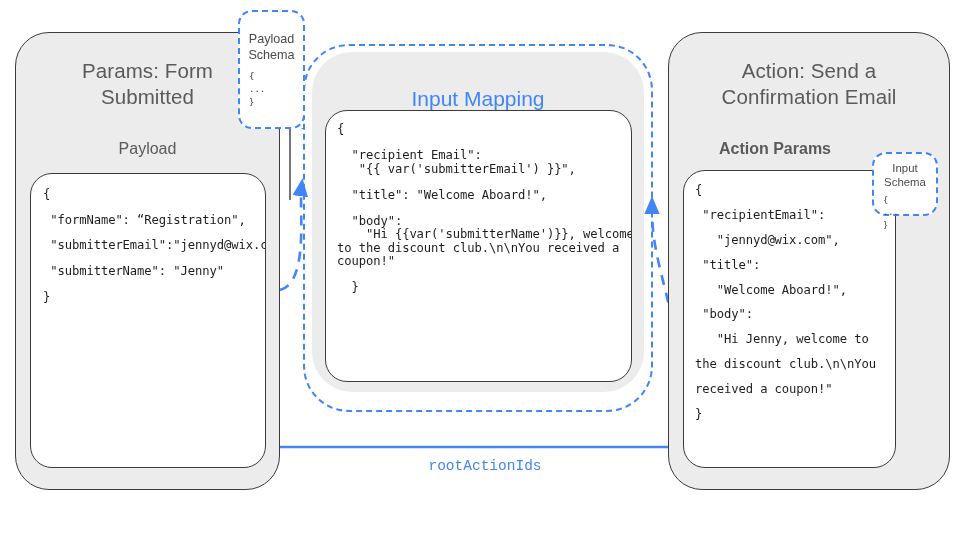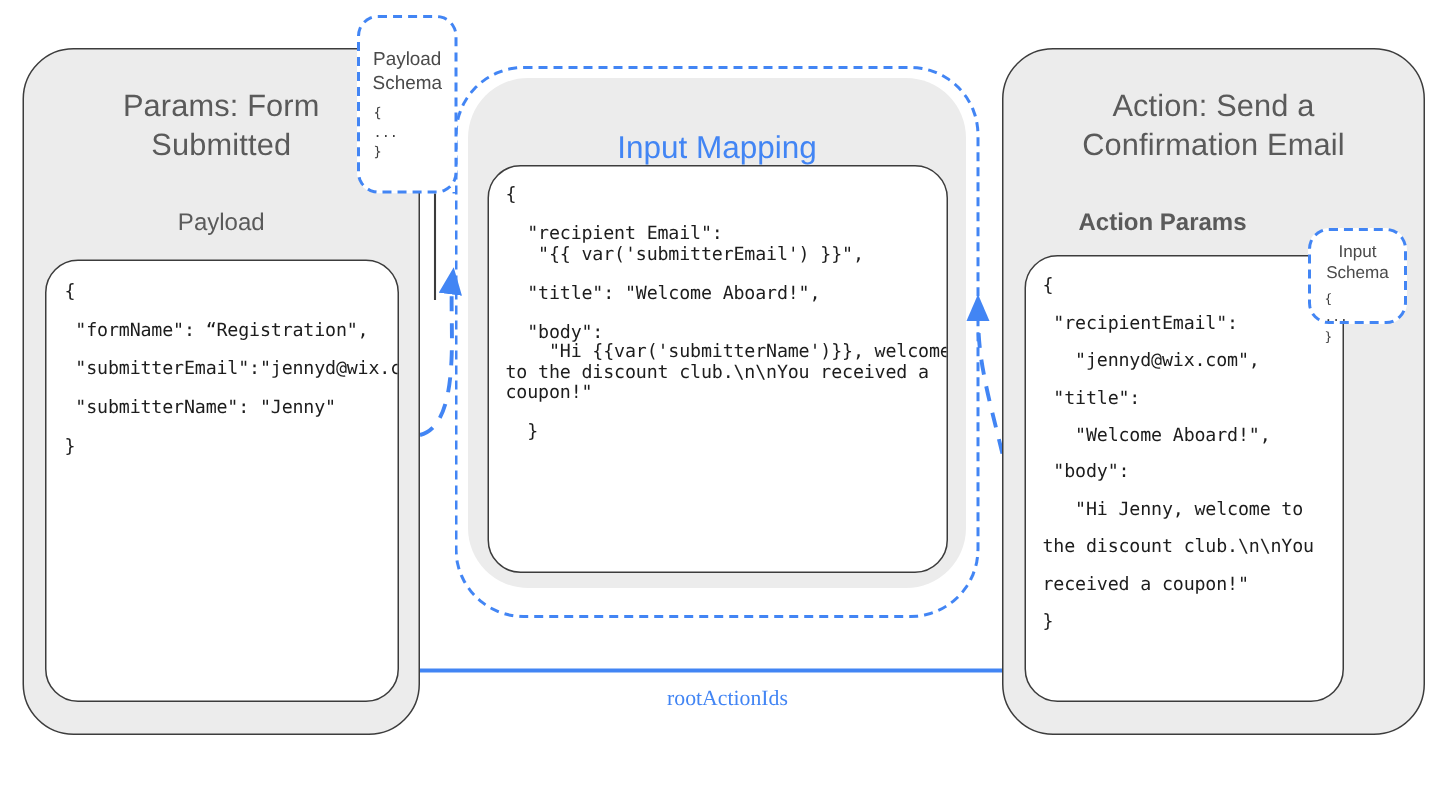--- a/index.html
+++ b/index.html
@@ -136,21 +136,21 @@
   }
 
   
   #root-action-label {
     position: absolute;
     left: 400px;
     top: 458px;
     width: 170px;
     text-align: center;
     color: #4285f4;
-    font-family: Liberation Serif, serif;
+    font-family: Liberation Mono, monospace;
     font-size: 14.5px;
     z-index: 7;
   }
 </style>
 </head>
 <body>
 
 <div id="canvas">
 
   <svg id="svg-layer" viewBox="0 0 960 540" xmlns="http://www.w3.org/2000/svg">

